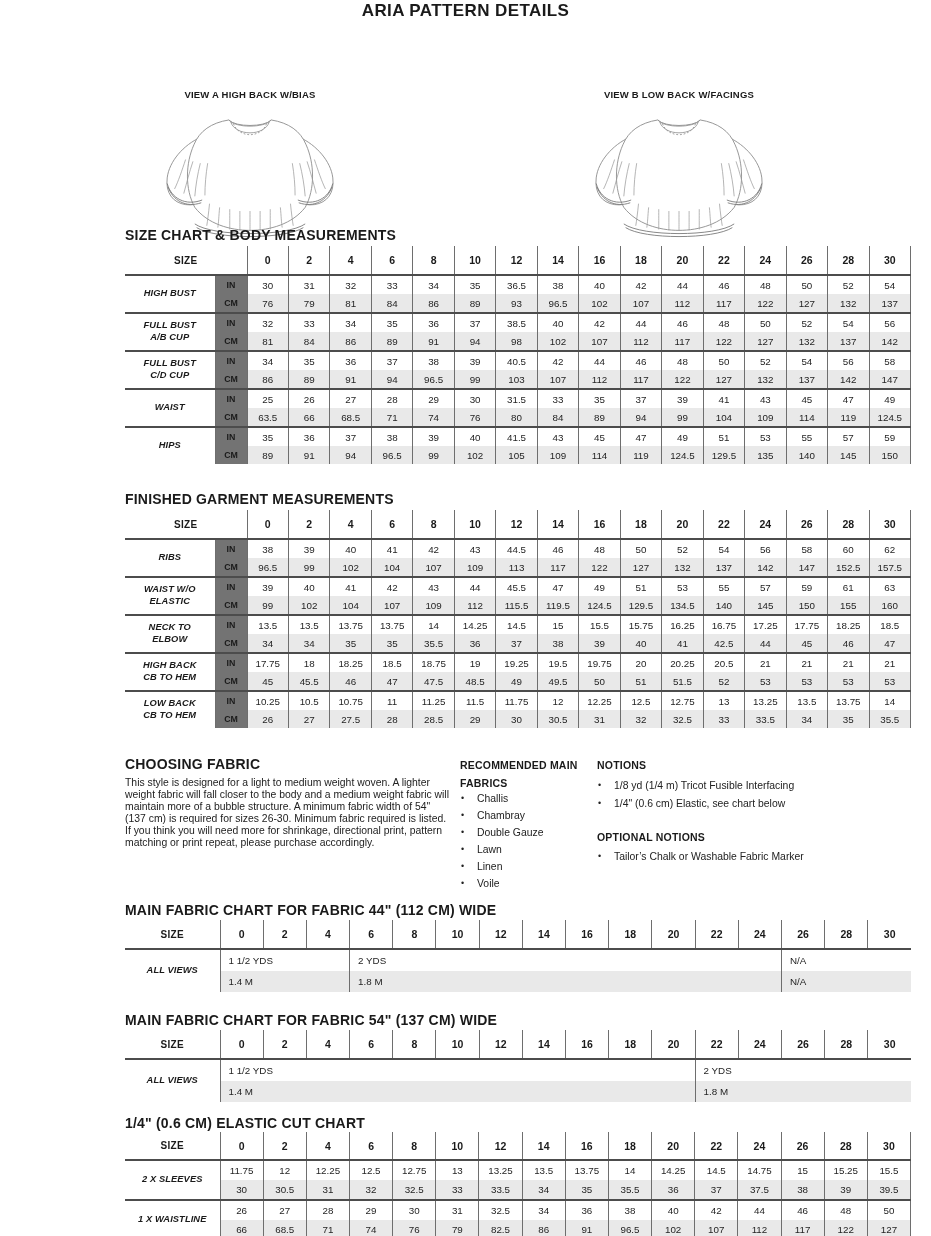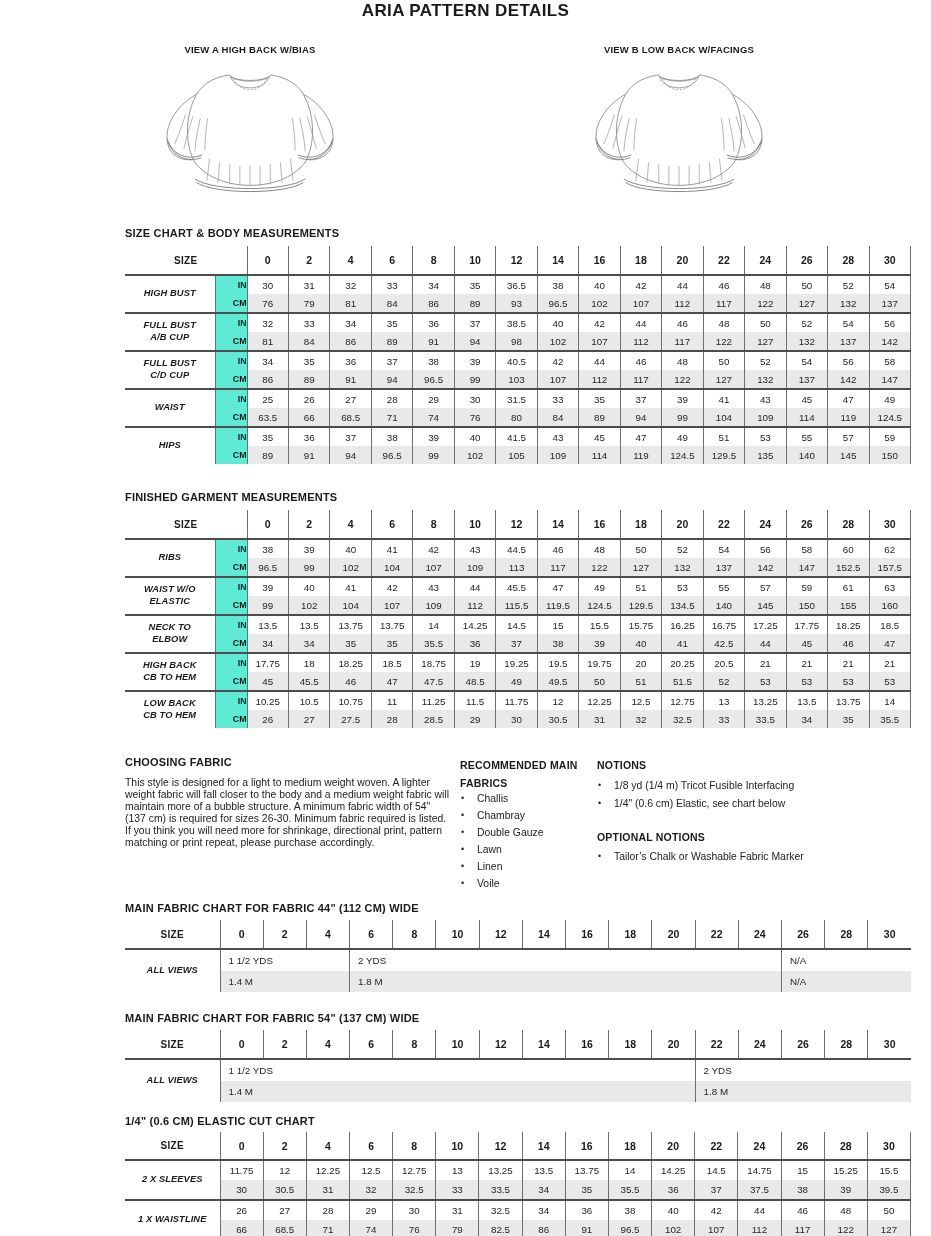--- a/index.html
+++ b/index.html
@@ -1,38 +1,38 @@
 <!DOCTYPE html>
 <html><head>
 <meta charset="utf-8">
 <style>
   html,body{margin:0;padding:0;background:#fff;}
   .page{position:relative;width:931px;height:1236px;background:#fff;overflow:hidden;
         font-family:"Liberation Sans",sans-serif;color:#1a1a1a;}
   .abs{position:absolute;}
   .title{top:1px;left:0;right:0;text-align:center;font-size:17px;font-weight:800;letter-spacing:.4px;}
-  .view-label{font-size:9.5px;font-weight:800;text-align:center;letter-spacing:.2px;}
+  .view-label{font-size:9.5px;font-weight:800;text-align:center;letter-spacing:.2px;margin-top:45px;}
   .view-block{top:44px;width:220px;}
   .view-block svg{display:block;margin:8px auto 0;}
-  .hd{font-size:11px;font-weight:800;letter-spacing:.2px;}
+  .hd{font-size:14px;font-weight:800;letter-spacing:.2px;}
   .hd2{font-size:10.5px;font-weight:800;letter-spacing:.2px;line-height:18px;}
   .para{font-size:10.4px;line-height:12px;color:#222;}
   ul.blist{list-style:none;margin:0;padding:0;}
   ul.blist li{position:relative;padding-left:17px;font-size:10.4px;line-height:13px;margin-bottom:4px;color:#222;}
   ul.blist li .blt{position:absolute;left:1px;top:0;font-size:9px;}
   ul.blist.wide li{margin-bottom:5px;}
   
   table.grid{border-collapse:collapse;table-layout:fixed;width:100%;}
   table.grid th,table.grid td{padding:0;margin:0;text-align:center;vertical-align:middle;
       border-left:1px solid #6e6e6e;overflow:hidden;white-space:nowrap;}
   table.grid th.size-lab,table.grid th.row-lab{border-left:none;}
   table.grid thead th{border-bottom:2.5px solid #4c4c4c;font-size:10.5px;font-weight:800;}
   table.grid th.size-lab{font-size:10px;letter-spacing:.3px;}
   table.grid th.row-lab{font-size:9.3px;font-weight:800;line-height:1.25;white-space:pre-line;letter-spacing:.1px;font-style:italic;}
-  table.grid th.unit{font-size:8.8px;font-weight:800;background:#5eead4;text-align:right;}
+  table.grid th.unit{font-size:8.8px;font-weight:800;background:#737373;}
   table.grid td{font-size:9.8px;color:#242424;}
   table.grid tr.shaded td{background:#e9e9e9;}
   table.grid tr.gend td,table.grid tr.gend th,table.grid th.gend{border-bottom:2.5px solid #4c4c4c;}
   table.grid.rb tr > *:last-child{border-right:1px solid #6e6e6e;}
   table.grid.lc td{text-align:left;padding-left:8px;}
   .tbl-measure thead th{height:28px;}
   .tbl-measure tbody td,.tbl-measure tbody th.unit{height:18px;}
   .tbl-fabric thead th{height:28px;}
   .tbl-fabric tbody td{height:21px;}
   .tbl-elastic thead th{height:27px;}

